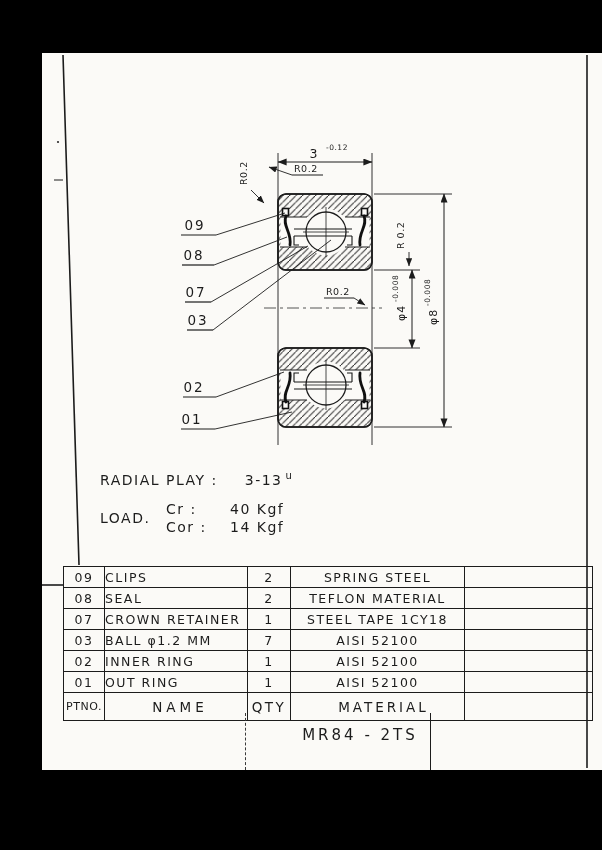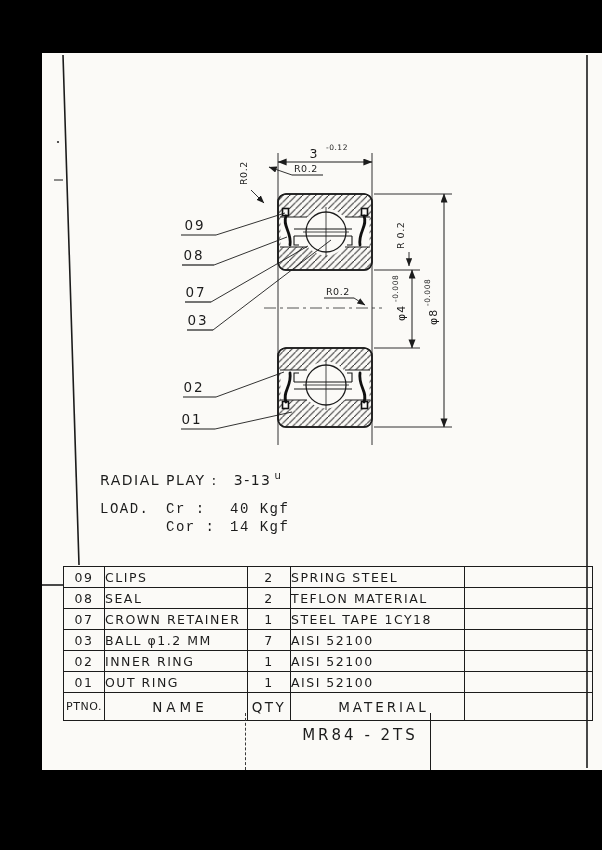--- a/index.html
+++ b/index.html
@@ -17,23 +17,23 @@
   svg text{fill:#1c1c1c;font-family:"DejaVu Sans",sans-serif;}
   .dimtxt{font-size:11px;letter-spacing:1px;}
   .d3{font-size:12.5px;letter-spacing:1px;}
   .suptxt{font-size:7.5px;letter-spacing:0.5px;}
   .rlab{font-size:9.5px;letter-spacing:0.5px;}
   .plab{font-size:13.5px;letter-spacing:2px;}
 
   
   .note{position:absolute;font-size:14px;letter-spacing:1.5px;white-space:nowrap;}
   .note-radial{left:58px;top:417px;}
-  .note-radial .val{margin-left:16px;}
+  .note-radial .val{margin-left:27px;}
   .note-radial sup{font-size:10px;margin-left:3px;}
-  .note-load{left:58px;top:448px;display:flex;align-items:flex-start;font-family:Liberation Mono, monospace;}
+  .note-load{left:58px;top:448px;display:flex;align-items:center;}
   .load-label{width:66px;}
   .load-rows{display:flex;flex-direction:column;row-gap:2px;}
   .load-row{display:flex;}
   .load-row .ln{width:48px;}
   .load-row .lv{margin-left:16px;}
 
   
   table.parts{
     position:absolute;left:21px;top:513px;width:524px;
     border-collapse:collapse;table-layout:fixed;
@@ -41,21 +41,21 @@
   }
   table.parts td{
     border:1.6px solid #1c1c1c;
     height:20px;padding:0;
     font-size:12.5px;letter-spacing:1.5px;
     overflow:hidden;white-space:nowrap;
   }
   td.c-pt{width:40px;text-align:center;}
   td.c-nm{width:142px;padding-left:12px;}
   td.c-qt{width:42px;text-align:center;}
-  td.c-mt{width:173px;padding-left:16px;}
+  td.c-mt{width:173px;padding-left:16px;text-align:center;}
   td.c-bl{width:127px;}
   tr.hdr td{height:27px;font-size:13.5px;letter-spacing:2.5px;}
   tr.hdr td.c-pt{font-size:11px;letter-spacing:0.5px;}
   tr.hdr td.c-nm{text-align:center;padding-left:8px;letter-spacing:4px;}
   tr.hdr td.c-mt{text-align:center;padding-left:12px;letter-spacing:3px;}
 
   
   .tb-vline{position:absolute;top:660px;height:57px;width:0;}
   .tb-left{left:203px;border-left:1.4px dashed #3a3a3a;}
   .tb-right{left:388px;border-left:1.7px solid #1c1c1c;}

